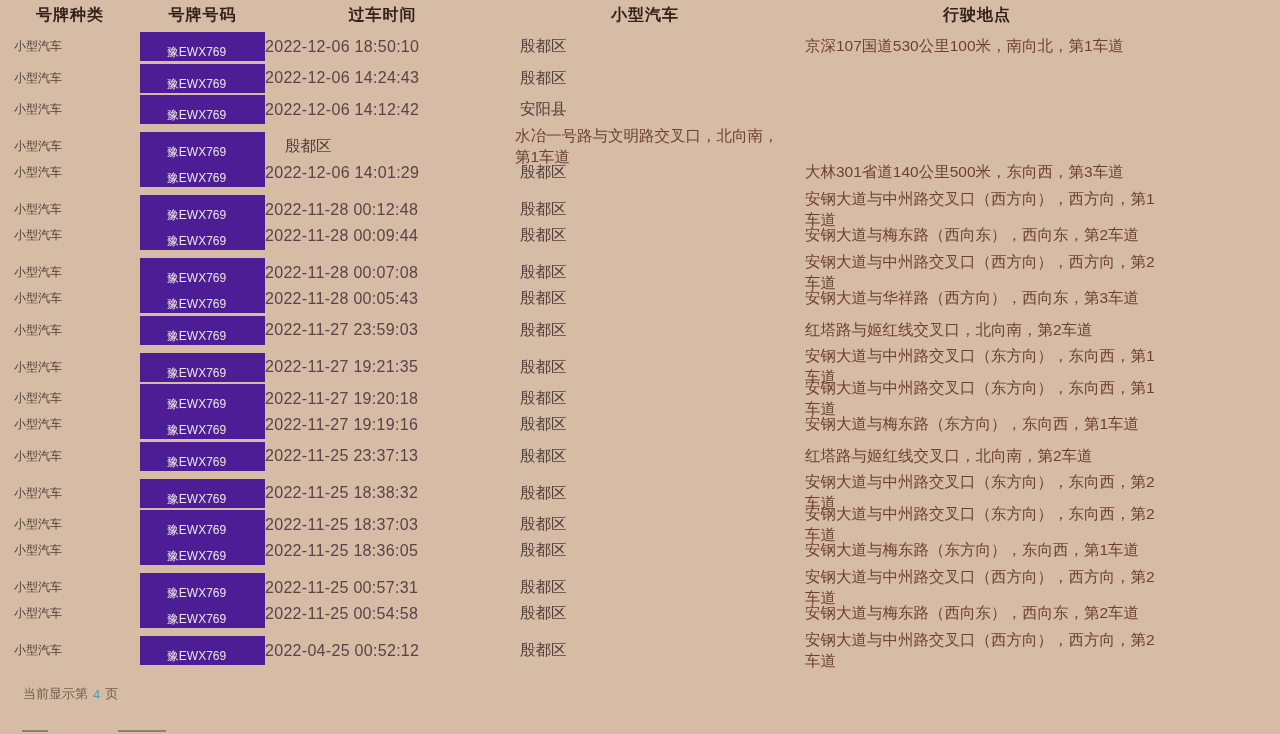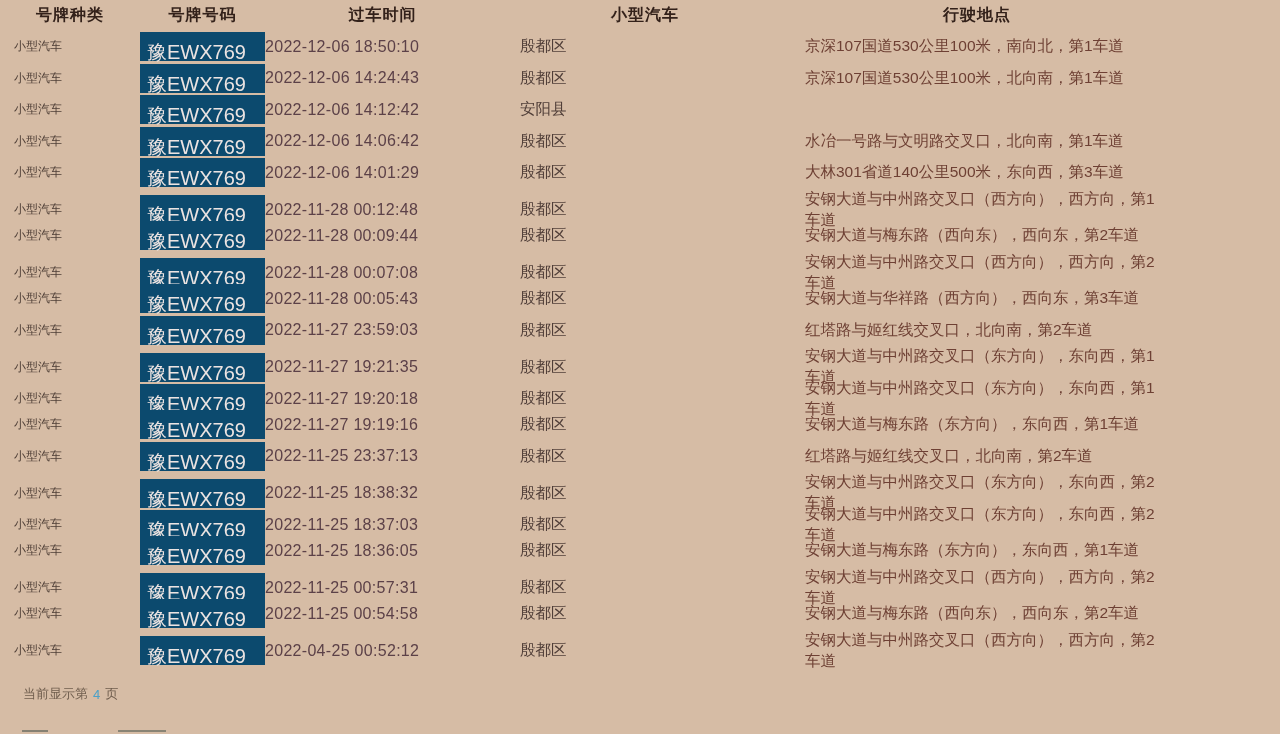--- a/index.html
+++ b/index.html
@@ -34,24 +34,24 @@
     align-items: center;
   }
   .cell-type {
     padding-left: 14px;
     font-size: 12px;
     color: #4e3e36;
   }
   .plate-box {
     height: 29px;
     width: 100%;
-    background: #0c4a6e;
+    background: #4c1d95;
     border: none;
     color: #ece4e2;
-    font-size: 20px;
+    font-size: 12px;
     font-family: "Liberation Sans", "DejaVu Sans", sans-serif;
     display: flex;
     align-items: center;
     justify-content: center;
     padding: 12px 18px 0 6px;
     box-sizing: border-box;
     cursor: pointer;
   }
   .cell-time {
     font-size: 16px;
@@ -117,38 +117,36 @@
     <div class="cell-location">京深107国道530公里100米，南向北，第1车道</div>
   </div>
 
   <div class="trow">
     <div class="cell-type">小型汽车</div>
     <div>
       <button class="plate-box">豫EWX769</button>
     </div>
     <div class="cell-time">2022-12-06 14:24:43</div>
     <div class="cell-area">殷都区</div>
-    <div class="cell-location">京深107国道530公里100米，北向南，第1车道</div>
   </div>
 
   <div class="trow">
     <div class="cell-type">小型汽车</div>
     <div>
       <button class="plate-box">豫EWX769</button>
     </div>
     <div class="cell-time">2022-12-06 14:12:42</div>
     <div class="cell-area">安阳县</div>
   </div>
 
   <div class="trow">
     <div class="cell-type">小型汽车</div>
     <div>
       <button class="plate-box">豫EWX769</button>
     </div>
-    <div class="cell-time">2022-12-06 14:06:42</div>
     <div class="cell-area">殷都区</div>
     <div class="cell-location">水冶一号路与文明路交叉口，北向南，第1车道</div>
   </div>
 
   <div class="trow">
     <div class="cell-type">小型汽车</div>
     <div>
       <button class="plate-box">豫EWX769</button>
     </div>
     <div class="cell-time">2022-12-06 14:01:29</div>

